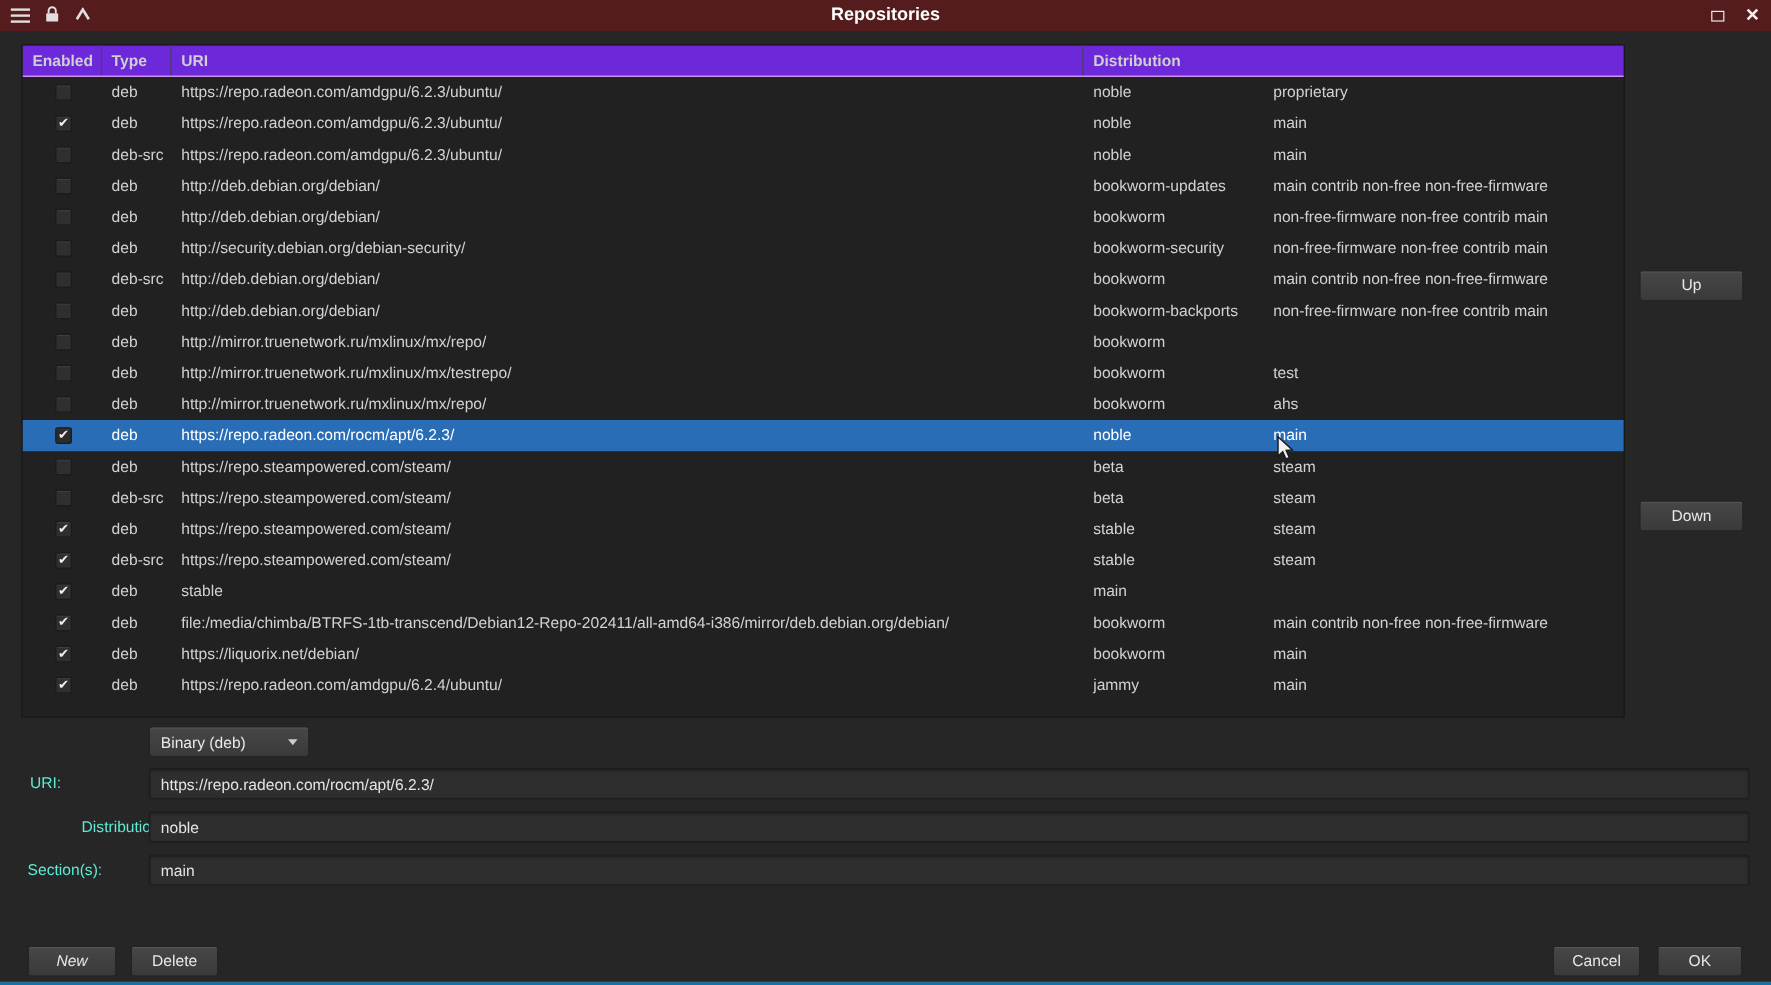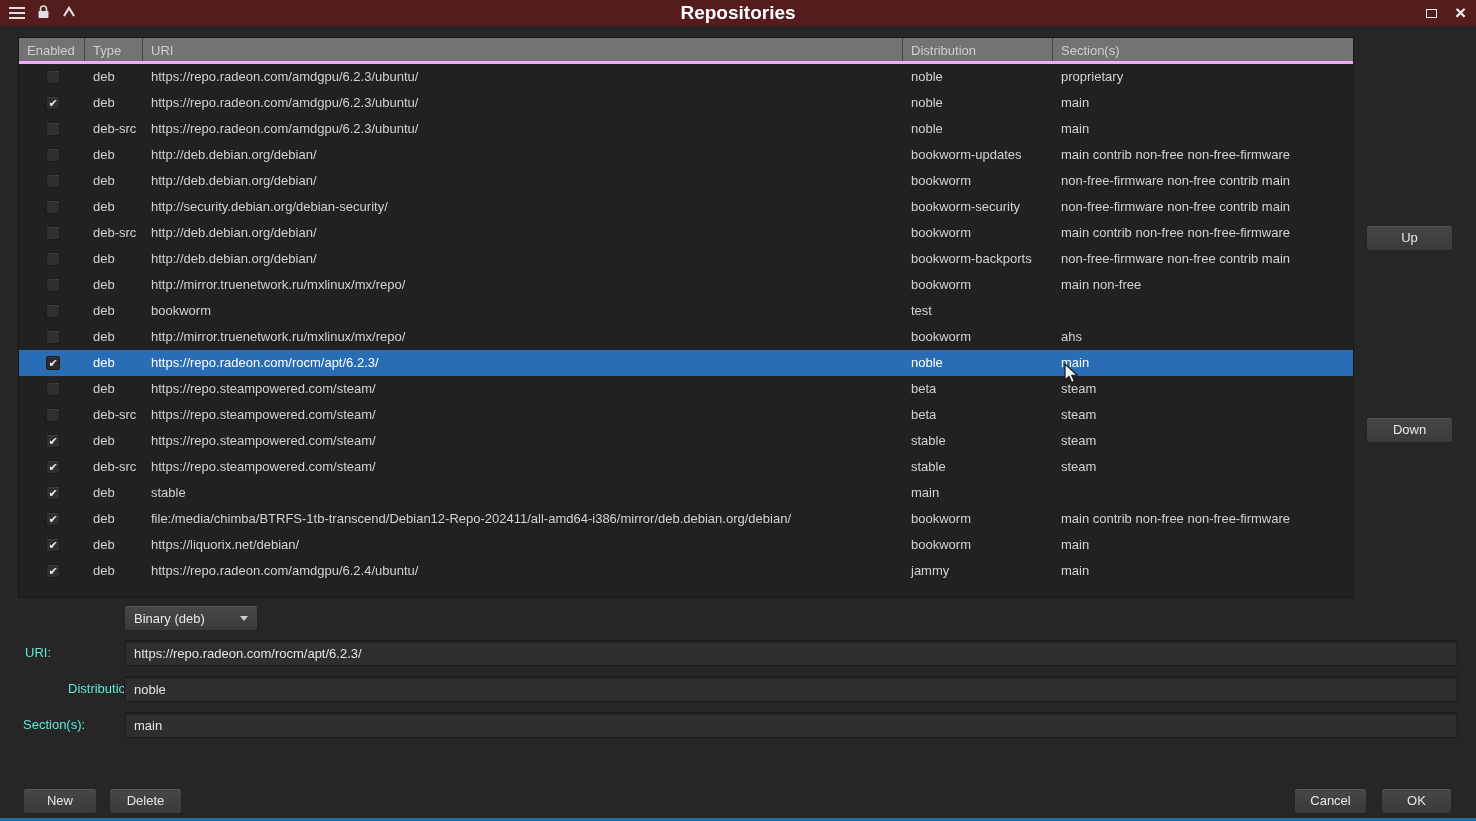--- a/index.html
+++ b/index.html
@@ -15,41 +15,41 @@
 
   
   .titlebar {
     position: absolute; left: 0; top: 0; width: 100%; height: 26px;
     background: var(--titlebar, #541c1c);
     display: flex; align-items: center;
   }
   .tb-left { display: flex; align-items: center; gap: 12px; padding-left: 9px; z-index: 2; }
   .tb-title {
     position: absolute; left: 0; right: 0; text-align: center;
-    color: #ffffff; font-weight: bold; font-size: 19px; line-height: 26px;
+    color: #ffffff; font-weight: bold; font-size: 15px; line-height: 26px;
   }
   .tb-right {
     position: absolute; right: 10px; top: 0; height: 26px;
     display: flex; align-items: center; gap: 18px; z-index: 2;
   }
   .hamburger { width: 16px; height: 12px; display: flex; flex-direction: column; justify-content: space-between; cursor: default; }
   .hamburger i { display: block; height: 2px; background: #e3dede; }
   .tb-svg { display: block; }
   .max-box { width: 11px; height: 9px; border: 1px solid #efeaea; display: block; }
   .close-x { color: #f4efef; font-size: 19px; line-height: 26px; font-weight: bold; }
 
   
   .table {
     position: absolute; left: 18px; top: 37px; width: 1336px; height: 561px;
     background: #212121; border: 1px solid #181818;
   }
   .thead {
     display: grid; grid-template-columns: 66px 58px 760px 150px 1fr;
-    height: 26px; background: #737373; color: #cfcfcf; font-weight: normal;
-    border-bottom: 3px solid #f0abfc;
+    height: 26px; background: #6d28d9; color: #cfcfcf; font-weight: bold;
+    border-bottom: 1px solid #f0abfc;
   }
   .hcell {
     padding-left: 8px; line-height: 25px; white-space: nowrap; overflow: hidden;
     border-right: 1px solid #474747;
   }
   .hcell:last-child { border-right: none; }
   .trow {
     display: grid; grid-template-columns: 66px 58px 760px 150px 1fr;
     height: 26px; line-height: 26px; color: #d2d2d2;
   }
@@ -67,21 +67,21 @@
   
   .btn {
     position: absolute; height: 26px;
     background: linear-gradient(#474747, #3a3a3a);
     border: 1px solid #242424; border-radius: 3px;
     box-shadow: inset 0 1px 0 rgba(255,255,255,0.09);
     color: #e8e8e8; font-size: 13px; text-align: center; line-height: 24px; margin-top: 17px;
   }
   .btn-up     { left: 1366px; top: 208px; width: 87px; }
   .btn-down   { left: 1366px; top: 400px; width: 87px; }
-  .btn-new    { left: 23px;   top: 771px; width: 74px; }
+  .btn-new    { left: 23px;   top: 771px; width: 74px; font-style: italic; }
   .btn-delete { left: 109px;  top: 771px; width: 73px; }
   .btn-cancel { left: 1294px; top: 771px; width: 73px; }
   .btn-ok     { left: 1381px; top: 771px; width: 71px; }
 
   
   .dropdown {
     position: absolute; left: 124px; top: 605px; width: 134px; height: 26px;
     background: linear-gradient(#474747, #3a3a3a);
     border: 1px solid #242424; border-radius: 3px;
     box-shadow: inset 0 1px 0 rgba(255,255,255,0.09);
@@ -147,21 +147,20 @@
     <span class="close-x">×</span>
   </div>
 </div>
 
 <div class="table">
   <div class="thead">
     <div class="hcell">Enabled</div>
     <div class="hcell">Type</div>
     <div class="hcell">URI</div>
     <div class="hcell">Distribution</div>
-    <div class="hcell">Section(s)</div>
   </div>
   <div>
       <div class="trow">
         <div class="cell c-enabled">
           <span class="checkbox"></span>
         </div>
         <div class="cell c-type">deb</div>
         <div class="cell c-uri">https://repo.radeon.com/amdgpu/6.2.3/ubuntu/</div>
         <div class="cell c-dist">noble</div>
         <div class="cell c-sect">proprietary</div>
@@ -229,27 +228,27 @@
         <div class="cell c-dist">bookworm-backports</div>
         <div class="cell c-sect">non-free-firmware non-free contrib main</div>
       </div>
       <div class="trow">
         <div class="cell c-enabled">
           <span class="checkbox"></span>
         </div>
         <div class="cell c-type">deb</div>
         <div class="cell c-uri">http://mirror.truenetwork.ru/mxlinux/mx/repo/</div>
         <div class="cell c-dist">bookworm</div>
-        <div class="cell c-sect">main non-free</div>
-      </div>
-      <div class="trow">
-        <div class="cell c-enabled">
-          <span class="checkbox"></span>
-        </div>
-        <div class="cell c-type">deb</div>
+      </div>
+      <div class="trow">
+        <div class="cell c-enabled">
+          <span class="checkbox"></span>
+        </div>
+        <div class="cell c-type">deb</div>
+        <div class="cell c-uri">http://mirror.truenetwork.ru/mxlinux/mx/testrepo/</div>
         <div class="cell c-dist">bookworm</div>
         <div class="cell c-sect">test</div>
       </div>
       <div class="trow">
         <div class="cell c-enabled">
           <span class="checkbox"></span>
         </div>
         <div class="cell c-type">deb</div>
         <div class="cell c-uri">http://mirror.truenetwork.ru/mxlinux/mx/repo/</div>
         <div class="cell c-dist">bookworm</div>

